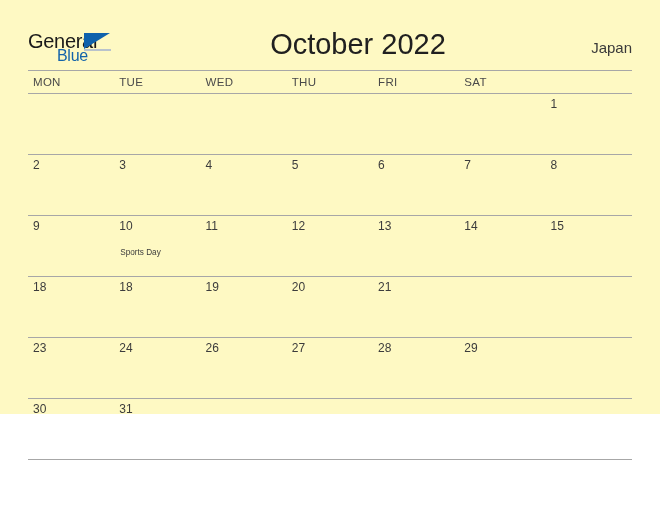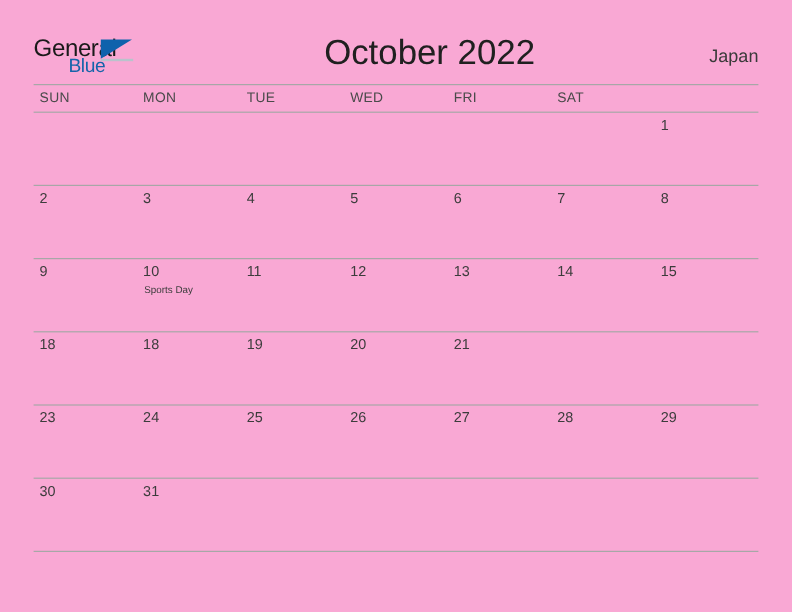--- a/index.html
+++ b/index.html
@@ -10,22 +10,22 @@
   body {
     width: 660px;
     height: 510px;
     font-family: "Liberation Sans", sans-serif;
     color: #333333;
     overflow: hidden;
   }
   #page {
     position: relative;
     width: 660px;
-    height: 510px;
-    background: #f9a8d4;
+    height: 414px;
+    background: #fef9c3;
   }
 
   
   #header {
     position: absolute;
     left: 0;
     top: 0;
     width: 660px;
     height: 70px;
   }
@@ -134,21 +134,21 @@
   }
   .day-number {
     font-size: 12px;
     color: #3c3c3c;
     line-height: 13px;
   }
   .day-event {
     font-size: 8.2px;
     color: #3c3c3c;
     line-height: 11px;
-    margin-top: 3px;
+    margin-top: 14px;
     padding-left: 1px;
   }
   #bottom-rule {
     width: 604px;
     height: 1px;
     background: #a7a7a7;
   }
 </style>
 </head>
 <body>
@@ -168,24 +168,24 @@
 
     <div id="country-label">Japan</div>
 
   </div>
 
   <div id="calendar">
 
     <div id="top-rule" class="rule"></div>
 
     <div id="dow-row">
-      <div class="dow">SUN</div>
       <div class="dow">MON</div>
       <div class="dow">TUE</div>
       <div class="dow">WED</div>
+      <div class="dow">THU</div>
       <div class="dow">FRI</div>
       <div class="dow">SAT</div>
     </div>
 
     <div class="week-row">
       <div class="day-cell">
           <div class="day-number"></div>
           <div class="day-event"></div>
         </div>
       <div class="day-cell">
@@ -302,24 +302,20 @@
     <div class="week-row">
       <div class="day-cell">
           <div class="day-number">23</div>
           <div class="day-event"></div>
         </div>
       <div class="day-cell">
           <div class="day-number">24</div>
           <div class="day-event"></div>
         </div>
       <div class="day-cell">
-          <div class="day-number">25</div>
-          <div class="day-event"></div>
-        </div>
-      <div class="day-cell">
           <div class="day-number">26</div>
           <div class="day-event"></div>
         </div>
       <div class="day-cell">
           <div class="day-number">27</div>
           <div class="day-event"></div>
         </div>
       <div class="day-cell">
           <div class="day-number">28</div>
           <div class="day-event"></div>

